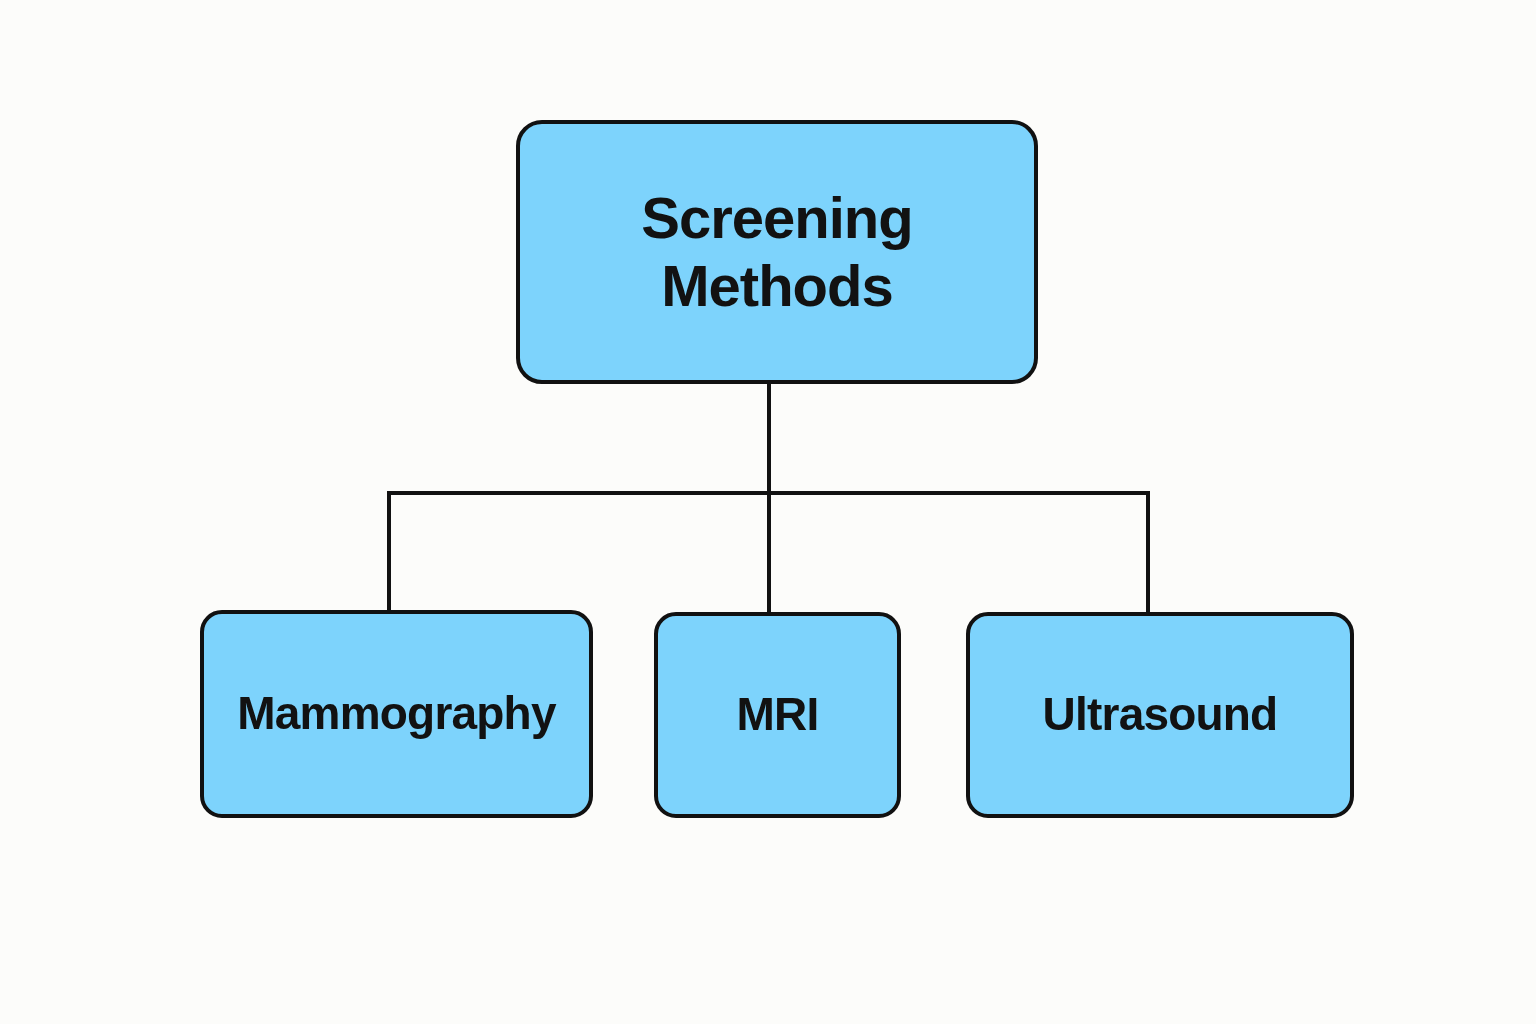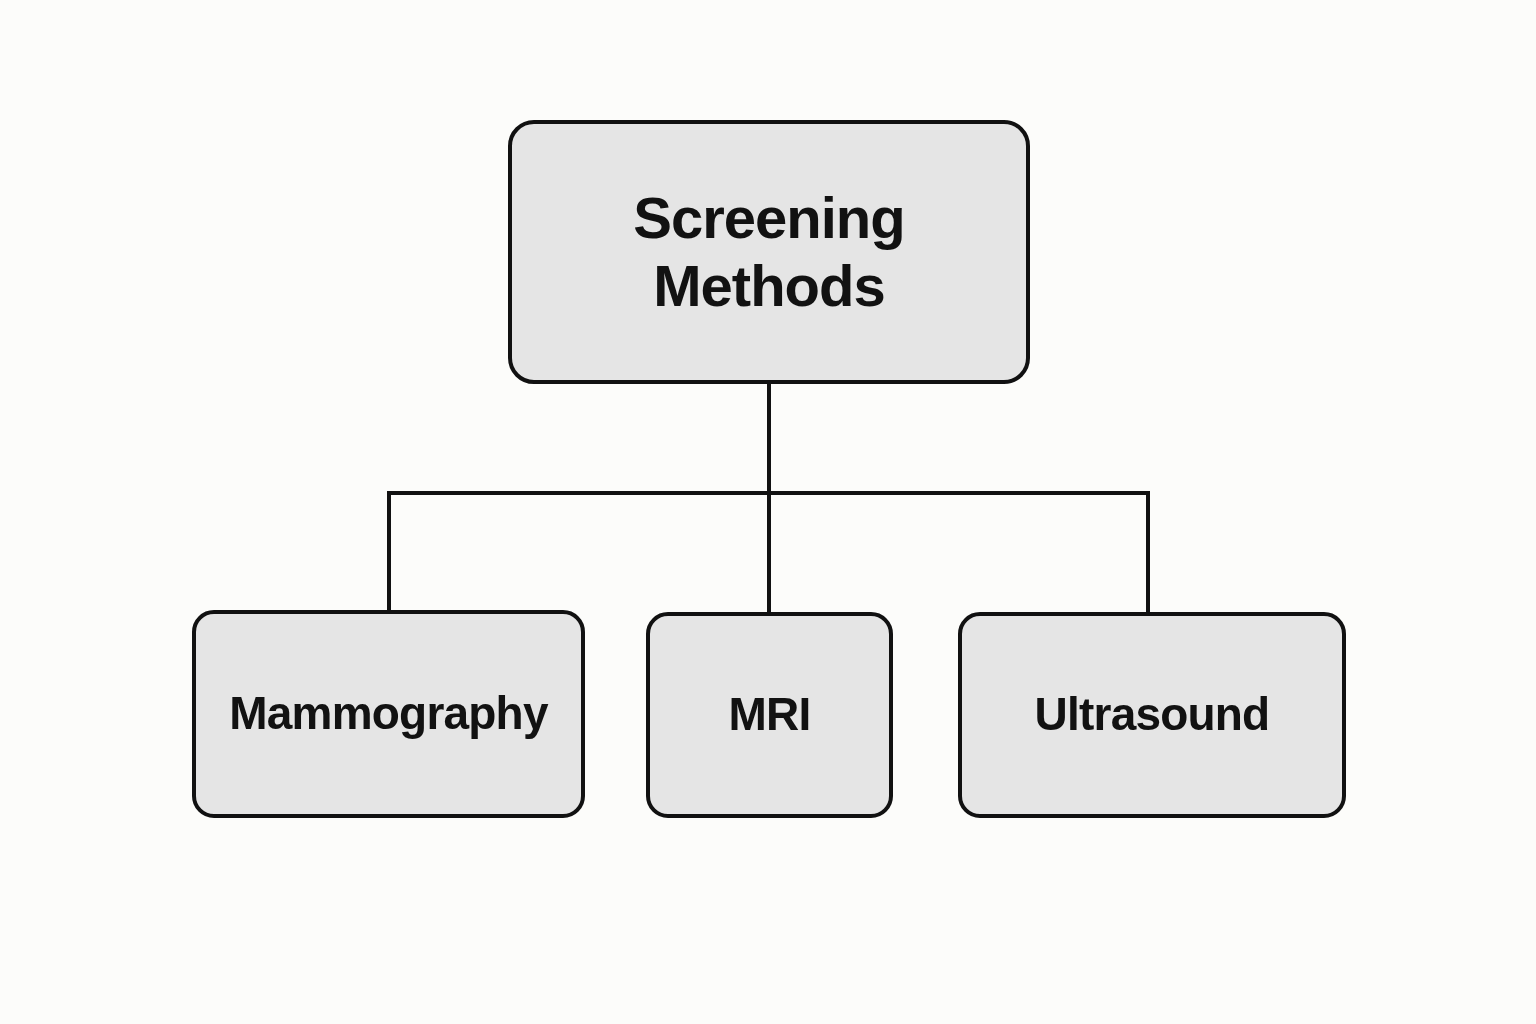--- a/index.html
+++ b/index.html
@@ -23,27 +23,28 @@
     position: absolute;
     left: 0;
     top: 0;
     width: 1536px;
     height: 1024px;
     pointer-events: none;
   }
   .node {
     position: absolute;
     box-sizing: border-box;
-    background: #e5e5e5;
+    background: #7dd3fc;
     border: 4px solid #111111;
     border-radius: 22px;
     display: flex;
     align-items: center;
     justify-content: center;
     text-align: center;
+    margin-left: 8px;
   }
   .node-label {
     color: #121212;
     line-height: 1.17;
     letter-spacing: -0.5px;
     white-space: pre-line;
   }
   
   #node-root {
     left: 508px;

